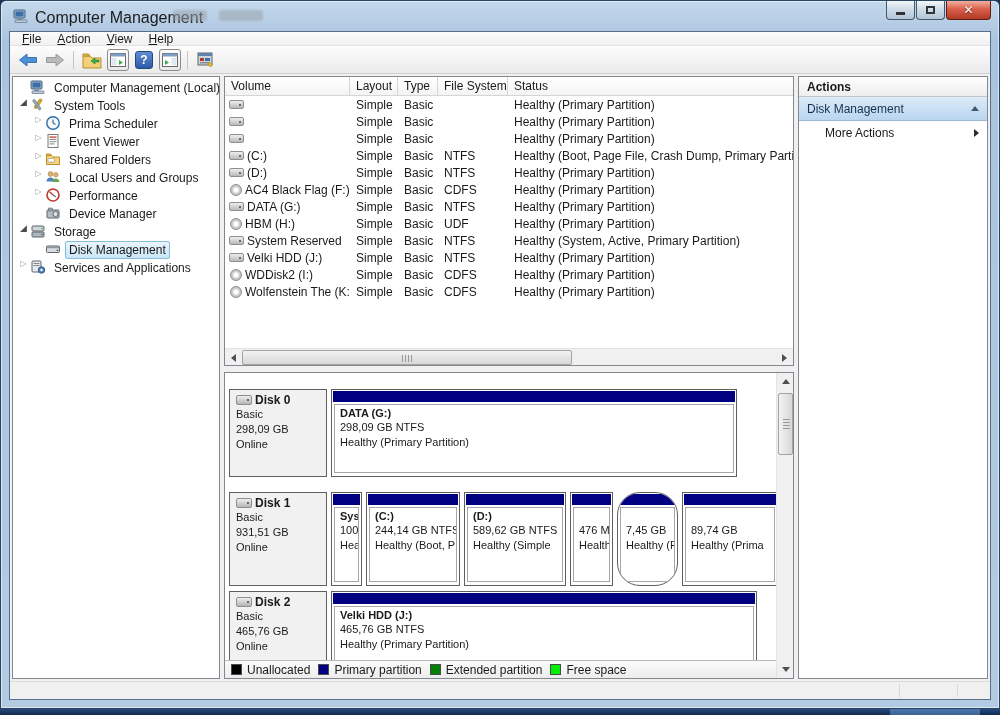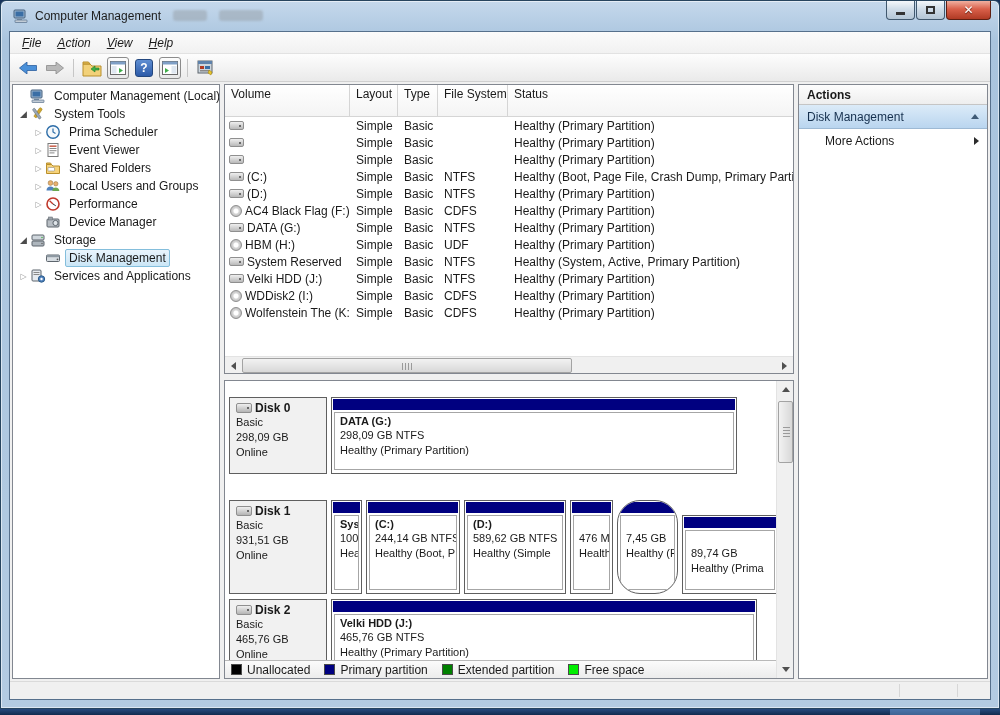--- a/index.html
+++ b/index.html
@@ -9,67 +9,67 @@
   .screen { position:relative; width:1000px; height:715px; background:#17335c; }
   .taskbar { position:absolute; left:0; right:0; bottom:0; height:7px; background:linear-gradient(#2a4f86,#122a4e); }
   .taskbar-glow { position:absolute; bottom:0; left:890px; width:90px; height:7px; background:rgba(120,170,230,.45); }
 
   
   .window { position:absolute; left:0; top:0; width:1000px; height:709px;
     background:linear-gradient(#c5d8ec,#a9c4de 40px,#b3cbe2);
     border:1px solid #27455f; border-radius:6px 6px 0 0; box-shadow:inset 0 0 0 1px rgba(255,255,255,.55); }
   .titlebar { position:absolute; left:0; top:0; right:0; height:30px; }
   .title-icon { position:absolute; left:12px; top:7px; width:16px; height:16px; }
-  .title-text { position:absolute; left:34px; top:8px; font-size:12px; color:#1c1c1c; }
+  .title-text { position:absolute; left:34px; top:8px; font-size:16px; color:#1c1c1c; }
   .redact { position:absolute; top:9px; height:11px; background:#9aa4ad; opacity:.55; border-radius:3px; filter:blur(1px); }
   .redact.r1 { left:172px; width:34px; }
   .redact.r2 { left:218px; width:44px; }
   .win-controls { position:absolute; top:0; right:8px; display:flex; }
   .win-btn { width:29px; height:19px; border:1px solid #40586e; border-top:none; border-radius:0 0 4px 4px;
     background:linear-gradient(#f4f8fb,#cfdce8 45%,#b4c6d6); display:flex; align-items:center; justify-content:center;
     margin-left:1px; position:relative; }
   .win-btn.close { width:45px; background:linear-gradient(#f0b0a0,#d9604a 45%,#b03a24); border-color:#5e1f12; }
   .glyph-min { width:9px; height:3px; background:#333; margin-top:6px; }
   .glyph-max { width:9px; height:8px; border:2px solid #333; background:transparent; }
   .glyph-close { color:#fff; font-weight:bold; font-size:12px; text-shadow:0 1px 1px #5e1f12; }
 
   .client { position:absolute; left:8px; right:8px; top:30px; bottom:8px; background:#f0f0f0; border:1px solid #56708c; display:flex; flex-direction:column; }
 
   
-  .menubar { height:22px; background:linear-gradient(#fbfbfb,#f1f1f1); border-bottom:1px solid #e2e2e2; display:flex; align-items:center; padding-left:4px;font-style:italic; }
+  .menubar { height:14px; background:linear-gradient(#fbfbfb,#f1f1f1); border-bottom:1px solid #e2e2e2; display:flex; align-items:center; padding-left:4px; }
   .menu-item { padding:2px 8px; }
   .menu-item u { text-decoration:underline; }
 
   
   .toolbar { height:28px; background:linear-gradient(#fdfdfd,#eaeaea); border-bottom:1px solid #d0d0d0; display:flex; align-items:center; padding-left:6px; gap:3px; }
   .tbtn { width:24px; height:24px; display:flex; align-items:center; justify-content:center; }
   .tsep { width:1px; height:18px; background:#c6c6c6; margin:0 3px; }
   .arrow-back, .arrow-fwd { width:18px; height:12px; }
   .tool-framed { border:1px solid #8b8b8b; border-radius:3px; background:linear-gradient(#fcfcfc,#e8e8e8); width:22px; height:22px; display:flex; align-items:center; justify-content:center; }
   .help-box { width:18px; height:18px; border-radius:3px; background:linear-gradient(#5f8ed2,#2c5aa8); color:#fff; font-weight:bold; font-size:12px; display:flex; align-items:center; justify-content:center; border:1px solid #23477f; }
 
   
   .main { flex:1; display:flex; padding:2px; overflow:hidden; }
   .panel { background:#fff; border:1px solid #828790; }
   .tree-panel { width:208px; margin-right:4px; padding-top:2px; overflow:hidden; }
   .center-panel { flex:1; margin-right:4px; background:transparent; border:none; display:flex; flex-direction:column; overflow:hidden; }
   .actions-panel { width:190px; display:flex; flex-direction:column; }
 
   
-  .tree-row { height:18px; display:flex; align-items:center; white-space:nowrap; }
+  .tree-row { height:18px; display:flex; align-items:flex-start; white-space:nowrap; }
   .expander { width:13px; text-align:center; font-size:8px; color:#9a9a9a; flex:none; }
   .expander.exp { color:#4b4b4b; font-size:9px; }
   .ti { width:16px; height:16px; flex:none; margin-right:4px; }
   .tree-label { padding:1px 3px; border:1px solid transparent; border-radius:2px; }
   .tree-row.selected .tree-label { background:linear-gradient(#e9f4fc,#cbe6f6); border-color:#84bedc; }
   .ind0 { padding-left:4px; } .ind1 { padding-left:19px; }
 
   
   .volume-list { height:290px; background:#fff; border:1px solid #828790; display:flex; flex-direction:column; }
-  .vl-header { height:32px; display:flex; border-bottom:1px solid #d5d5d5; background:linear-gradient(#fff,#f4f4f4); flex:none; }
+  .vl-header { height:19px; display:flex; border-bottom:1px solid #d5d5d5; background:linear-gradient(#fff,#f4f4f4); flex:none; }
   .vl-h { padding:2px 4px 0 6px; border-right:1px solid #d5d5d5; color:#1a1a1a; overflow:hidden; white-space:nowrap; }
   .c-vol { width:125px; } .c-layout { width:48px; } .c-type { width:40px; } .c-fs { width:70px; } .c-status { flex:1; border-right:none; }
   .vl-body { flex:1; overflow:hidden; }
   .vl-row { height:17px; display:flex; align-items:center; white-space:nowrap; }
   .vl-cell { padding:0 4px 0 6px; overflow:hidden; white-space:nowrap; }
   .vl-name { display:flex; align-items:center; gap:3px; padding-left:4px; }
   .ic-vol-drive { width:15px; height:9px; border:1px solid #8f8f8f; border-radius:2px; background:linear-gradient(#efefef,#b9b9b9); position:relative; flex:none; }
   .ic-vol-drive::after { content:""; position:absolute; right:2px; top:3px; width:2px; height:2px; background:#6a6a6a; }
   .ic-vol-disc { width:12px; height:12px; border-radius:50%; border:1px solid #8f8f8f; background:radial-gradient(circle, #ffffff 0 2px, #d8d8d8 3px, #b5b5b5 6px); flex:none; margin-left:1px; }
 
@@ -97,21 +97,21 @@
   .ic-disk::after { content:""; position:absolute; right:2px; top:3px; width:2px; height:2px; background:#666; }
   .disk-label .dline { font-size:11px; line-height:15px; }
   .part-area { display:flex; margin-left:4px; gap:4px; }
   .part-cell { border:1px solid #5f5f5f; background:#fff; overflow:hidden; display:flex; flex-direction:column; }
   .part-strip { height:11px; margin:1px; background:#000080; flex:none; }
   .part-info { flex:1; border:1px solid #a6a6a6; margin:1px 2px 3px 2px; padding:2px 5px; overflow:hidden; white-space:nowrap; }
   .p-label { font-weight:bold; font-size:11px; height:14px; }
   .p-line { font-size:11px; height:15px; }
 
   .legend { position:absolute; left:0; right:17px; bottom:0; height:18px; background:linear-gradient(#fbfbfb,#ececec);
-    border-top:1px solid #b9b9b9; display:flex; align-items:center; padding-left:6px; gap:14px; }
+    border-top:1px solid #b9b9b9; display:flex; align-items:center; padding-left:6px; gap:8px; }
   .leg-item { display:flex; align-items:center; gap:5px; }
   .leg-sq { width:11px; height:11px; border:1px solid #4a4a4a; flex:none; }
 
   
   .act-header { height:20px; background:linear-gradient(#fdfdfd,#eeeeee); border-bottom:1px solid #c5c5c5; font-weight:bold; padding:3px 0 0 8px; flex:none; }
   .act-group { height:24px; background:linear-gradient(#dcebf8,#b9d5ef); border-bottom:1px solid #9db9d4; display:flex; align-items:center; padding:0 8px; flex:none; }
   .act-group .lbl { flex:1; color:#16304e; }
   .caret-up { width:0; height:0; border-left:4px solid transparent; border-right:4px solid transparent; border-bottom:5px solid #3f5a76; }
   .act-more { height:24px; display:flex; align-items:center; padding:0 8px 0 26px; }
   .act-more .lbl { flex:1; }
@@ -466,21 +466,21 @@
                   <svg width="5" height="8">
                     <path d="M0 0l5 4-5 4z" fill="#505050"></path>
                   </svg>
                 </div>
             </div>
           </div>
 
           <div class="disk-panel">
             <div class="disk-rows">
 
-              <div class="disk-row" style="top:16px; height:77px;">
+              <div class="disk-row" style="top:16px; height:88px;">
                 <div class="disk-label">
                   <div class="dname">
                       <span class="ic-disk"></span>
                       <span>Disk 0</span>
                     </div>
                   <div class="dline">Basic</div>
                   <div class="dline">298,09 GB</div>
                   <div class="dline">Online</div>
                 </div>
                 <div class="part-area">
@@ -539,21 +539,21 @@
                     </div>
                   </div>
                   <div class="part-cell" style="width: 61px; flex: 0 0 auto; border-radius: 23px;">
                     <div class="part-strip"></div>
                     <div class="part-info">
                       <div class="p-label"></div>
                       <div class="p-line">7,45 GB</div>
                       <div class="p-line">Healthy (P</div>
                     </div>
                   </div>
-                  <div class="part-cell" style="width: 96px; flex: 0 0 auto; margin-top: 15px;">
+                  <div class="part-cell" style="width: 96px; flex: 0 0 auto;">
                     <div class="part-strip"></div>
                     <div class="part-info">
                       <div class="p-label"></div>
                       <div class="p-line">89,74 GB</div>
                       <div class="p-line">Healthy (Prima</div>
                     </div>
                   </div>
                 </div>
               </div>
 

